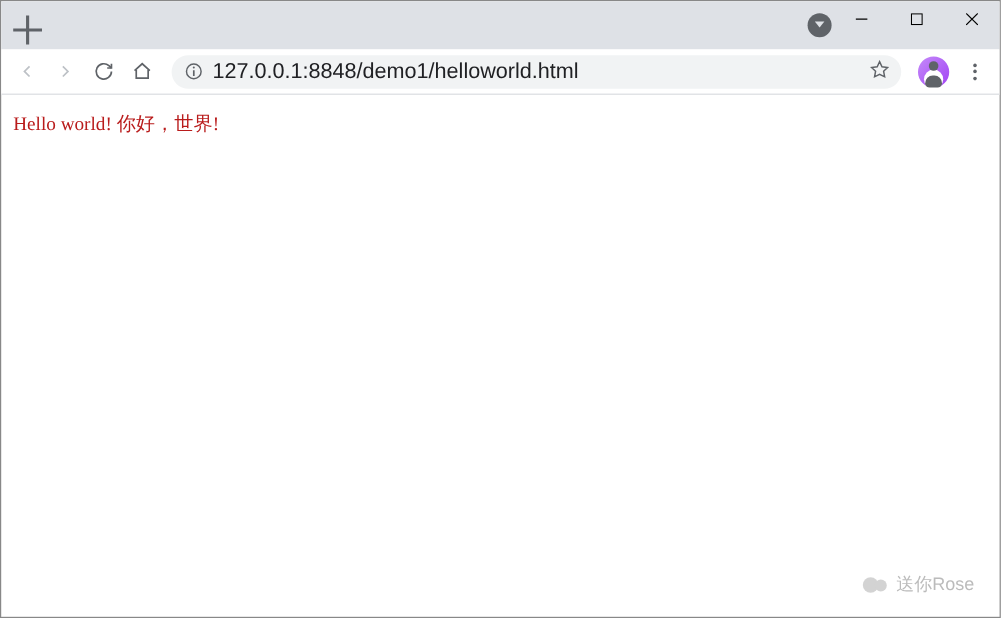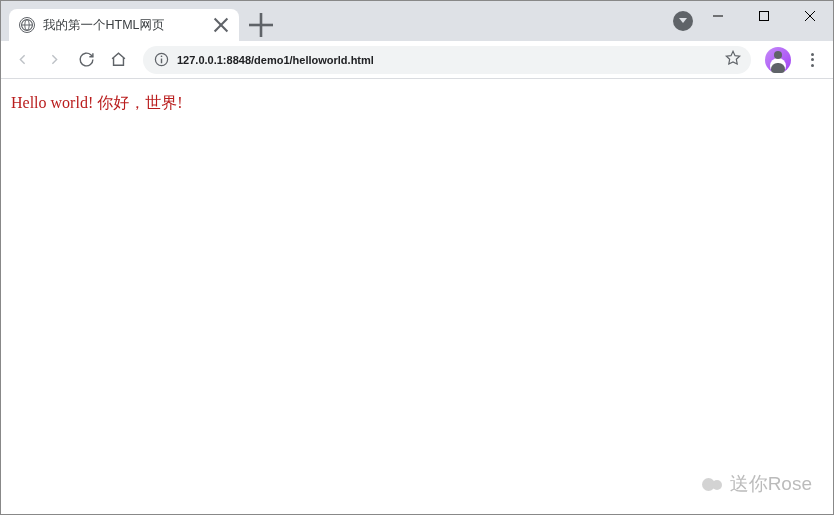--- a/index.html
+++ b/index.html
@@ -117,25 +117,24 @@
     .omnibox .info-icon {
       width: 16px; height: 16px;
       display: flex; align-items: center; justify-content: center;
       color: #5f6368;
     }
     .omnibox .info-icon svg { width: 15px; height: 15px; }
     .omnibox input {
       flex: 1;
       border: none;
       background: transparent;
-      font-size: 11px;
+      font-size: 18px;
       color: #202124;
       outline: none;
       font-family: inherit;
-      font-weight: bold;
     }
     .omnibox .star { color: #5f6368; }
     .avatar {
       width: 26px; height: 26px;
       border-radius: 50%;
       background: linear-gradient(135deg, #c58af9, #a142f4);
       display: flex; align-items: center; justify-content: center;
       font-size: 14px;
       margin: 0 4px;
       position: relative;
@@ -181,56 +180,40 @@
       color: #b91c1c;
       font-family: "Times New Roman", serif;
     }
     
     .watermark {
       position: absolute;
       bottom: 18px; right: 22px;
       display: flex; align-items: center;
       gap: 8px;
       color: #b0b0b0;
-      font-size: 19px;
+      font-size: 15px;
       opacity: 0.85;
     }
     .watermark .wm-icon {
       width: 20px; height: 20px;
       position: relative;
     }
     .watermark .wm-icon::before, .watermark .wm-icon::after {
       content: "";
       position: absolute;
       border-radius: 50%;
       background: #ccc;
     }
     .watermark .wm-icon::before { width: 13px; height: 13px; left: 0; top: 4px; }
     .watermark .wm-icon::after { width: 10px; height: 10px; right: 0; top: 6px; }
   </style>
 </head>
 <body>
 
 <div class="titlebar">
-  <div class="tab">
-    <span class="favicon">
-      <svg viewBox="0 0 16 16">
-          <circle cx="8" cy="8" r="6.2" fill="none" stroke="#5f6368" stroke-width="1.3"></circle>
-          <ellipse cx="8" cy="8" rx="2.5" ry="6.2" fill="none" stroke="#5f6368" stroke-width="1.1"></ellipse>
-          <line x1="1.8" y1="8" x2="14.2" y2="8" stroke="#5f6368" stroke-width="1.1"></line>
-        </svg>
-    </span>
-    <span class="tab-title">我的第一个HTML网页</span>
-    <span class="tab-close">
-      <svg viewBox="0 0 10 10">
-          <line x1="1" y1="1" x2="9" y2="9" stroke="#5f6368" stroke-width="1.3"></line>
-          <line x1="9" y1="1" x2="1" y2="9" stroke="#5f6368" stroke-width="1.3"></line>
-        </svg>
-    </span>
-  </div>
   <div class="newtab">
     <svg viewBox="0 0 14 14">
         <line x1="7" y1="1" x2="7" y2="13" stroke="#5f6368" stroke-width="1.3"></line>
         <line x1="1" y1="7" x2="13" y2="7" stroke="#5f6368" stroke-width="1.3"></line>
       </svg>
   </div>
   <div class="win-incog">
     <svg viewBox="0 0 10 10">
         <polygon points="5,7 1,2 9,2"></polygon>
       </svg>

